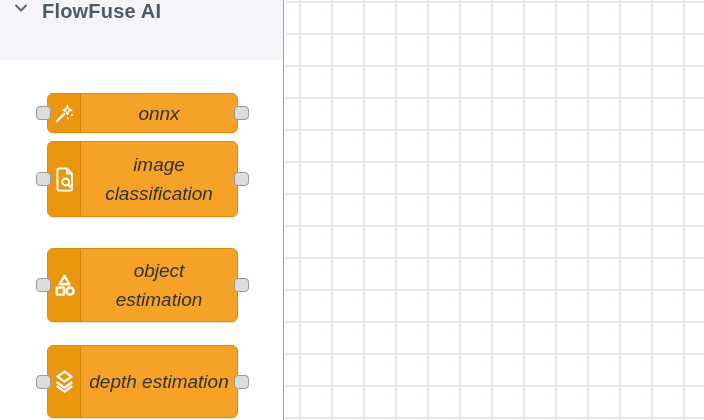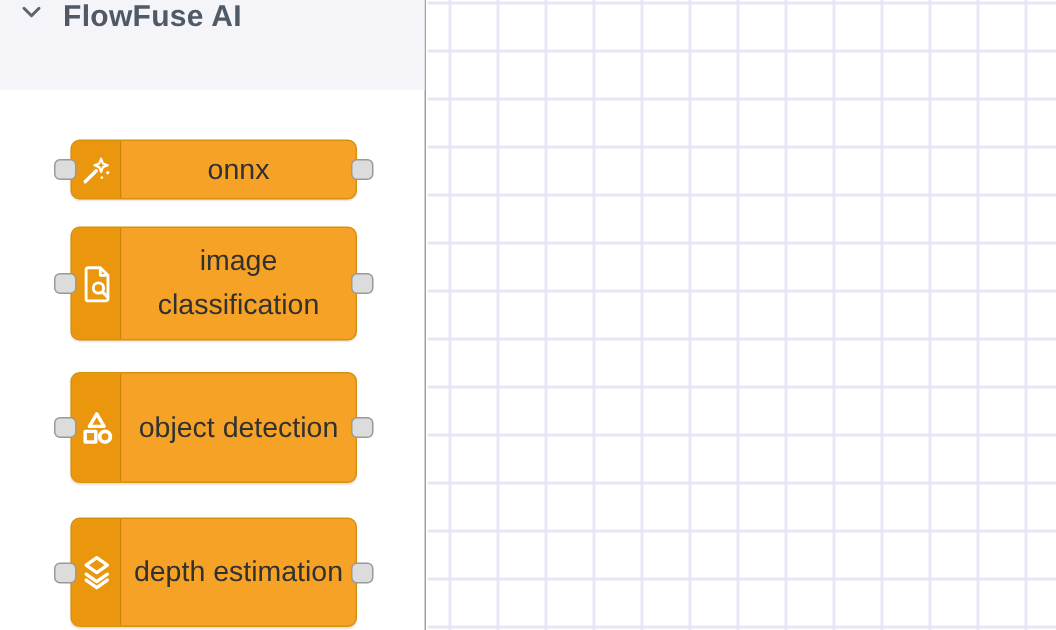--- a/index.html
+++ b/index.html
@@ -21,20 +21,21 @@
   .category-title {
     font-size:20px; font-weight:bold; color:#4f5a66; letter-spacing:0.2px;
   }
 
   
   .pnode {
     position:absolute; left:47px; width:191px;
     background:#f6a226; border:1px solid #d6900e; border-radius:6px;
     display:flex; cursor:grab;
     box-shadow:0 1px 1px rgba(120,70,0,0.15);
+    font-style:italic;
   }
   .pnode .icon-section {
     width:33px; flex:0 0 auto;
     background:#ea970e;
     border-right:1px solid rgba(0,0,0,0.12);
     border-radius:5px 0 0 5px;
     display:flex; align-items:center; justify-content:center;
   }
   .pnode .label {
     flex:1; display:flex; align-items:center; justify-content:center;
@@ -43,21 +44,21 @@
   }
   .port {
     position:absolute; width:15px; height:14px;
     background:#dcdcdc; border:1px solid #999999; border-radius:4px;
     top:50%; transform:translateY(-50%);
   }
   .port.in  { left:-12px; }
   .port.out { right:-12px; }
 
   .n-onnx  { top:93px;  height:40px; }
-  .n-img   { top:151px; height:76px; }
+  .n-img   { top:141px; height:76px; }
   .n-obj   { top:248px; height:74px; }
   .n-depth { top:345px; height:73px; }
 
   
   .canvas {
     position:absolute; left:285px; top:0; right:0; bottom:0;
     background-color:#ffffff;
     background-image:
       linear-gradient(to right, #e8e6f4 2px, transparent 2px),
       linear-gradient(to bottom, #e8e6f4 2px, transparent 2px);
@@ -111,21 +112,21 @@
 
     <div class="pnode n-obj">
       <span class="port in"></span>
       <div class="icon-section">
         <svg width="25" height="25" viewBox="0 0 24 24">
           <path d="M12 2.8 L16.7 10.8 H7.3 Z" fill="none" stroke="#fff" stroke-width="2.2" stroke-linejoin="round"></path>
           <rect x="4.6" y="14" width="6.8" height="6.8" fill="none" stroke="#fff" stroke-width="2.2" stroke-linejoin="round"></rect>
           <circle cx="17.3" cy="17.4" r="3.4" fill="none" stroke="#fff" stroke-width="2.4"></circle>
         </svg>
       </div>
-      <div class="label">object detection</div>
+      <div class="label">object estimation</div>
       <span class="port out"></span>
     </div>
 
     <div class="pnode n-depth">
       <span class="port in"></span>
       <div class="icon-section">
         <svg width="25" height="25" viewBox="0 0 24 24">
           <path d="M12 2.6 L18.8 7.4 L12 12.2 L5.2 7.4 Z" fill="none" stroke="#fff" stroke-width="2.1" stroke-linejoin="round"></path>
           <path d="M5.2 13.2 L12 18 L18.8 13.2" fill="none" stroke="#fff" stroke-width="2.1" stroke-linecap="round" stroke-linejoin="round"></path>
           <path d="M5.2 17 L12 21.8 L18.8 17" fill="none" stroke="#fff" stroke-width="2.1" stroke-linecap="round" stroke-linejoin="round"></path>

